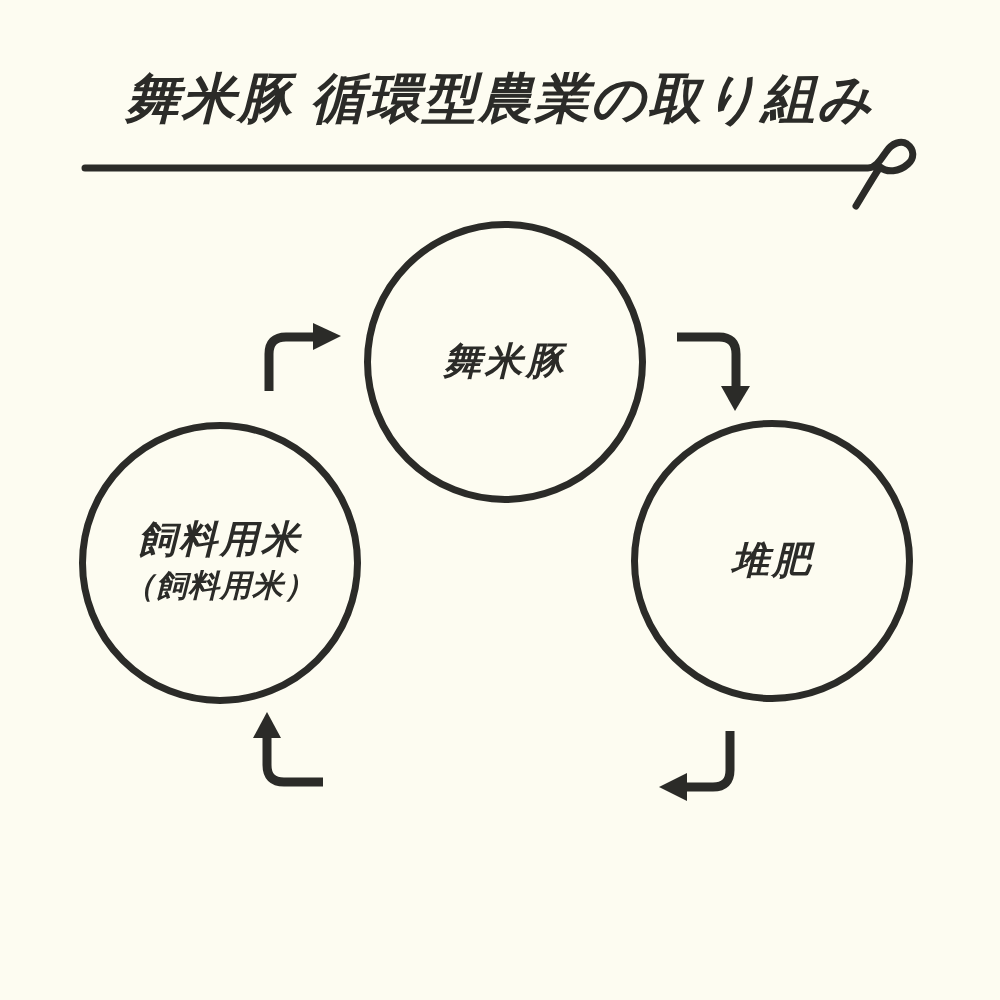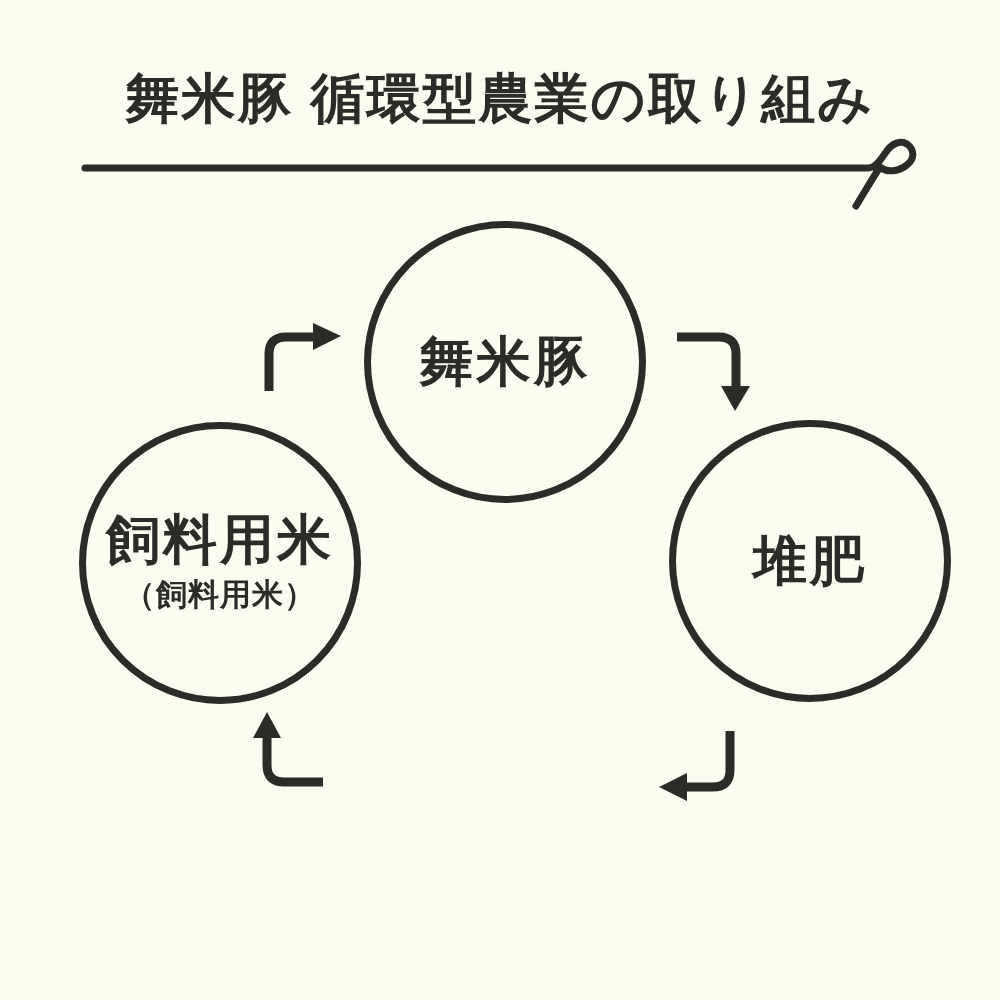--- a/index.html
+++ b/index.html
@@ -11,20 +11,21 @@
     width: 1000px; height: 1000px;
     overflow: hidden;
     background: var(--background);
     font-family: "Liberation Sans", "DejaVu Sans", sans-serif;
     color: var(--ink);
   }
   .stage {
     position: relative;
     width: 1000px; height: 737px;
     background: var(--background);
+    font-style: italic;
   }
   .title {
     position: absolute;
     top: 70px; left: 0; right: 0;
     text-align: center;
     font-size: 54px;
     font-weight: 700;
     letter-spacing: 2px;
     line-height: 1.05;
     white-space: pre;
@@ -55,25 +56,25 @@
     border: 7px solid var(--ink);
     border-radius: 50%;
     background: var(--background);
     display: flex;
     flex-direction: column;
     align-items: center;
     justify-content: center;
     text-align: center;
   }
   .node-top    { left: 364px; top: 221px; }
-  .node-right  { left: 669px; top: 420px; }
+  .node-right  { left: 631px; top: 420px; }
   .node-bottom { left: 366px; top: 645px; }
   .node-left   { left:  79px; top: 422px; }
   .node-label {
-    font-size: 54px;
+    font-size: 38px;
     font-weight: 600;
     letter-spacing: 3px;
     line-height: 1.1;
     white-space: nowrap;
   }
   .node-sublabel {
     font-size: 31px;
     font-weight: 600;
     letter-spacing: 1px;
     margin-top: 4px;

